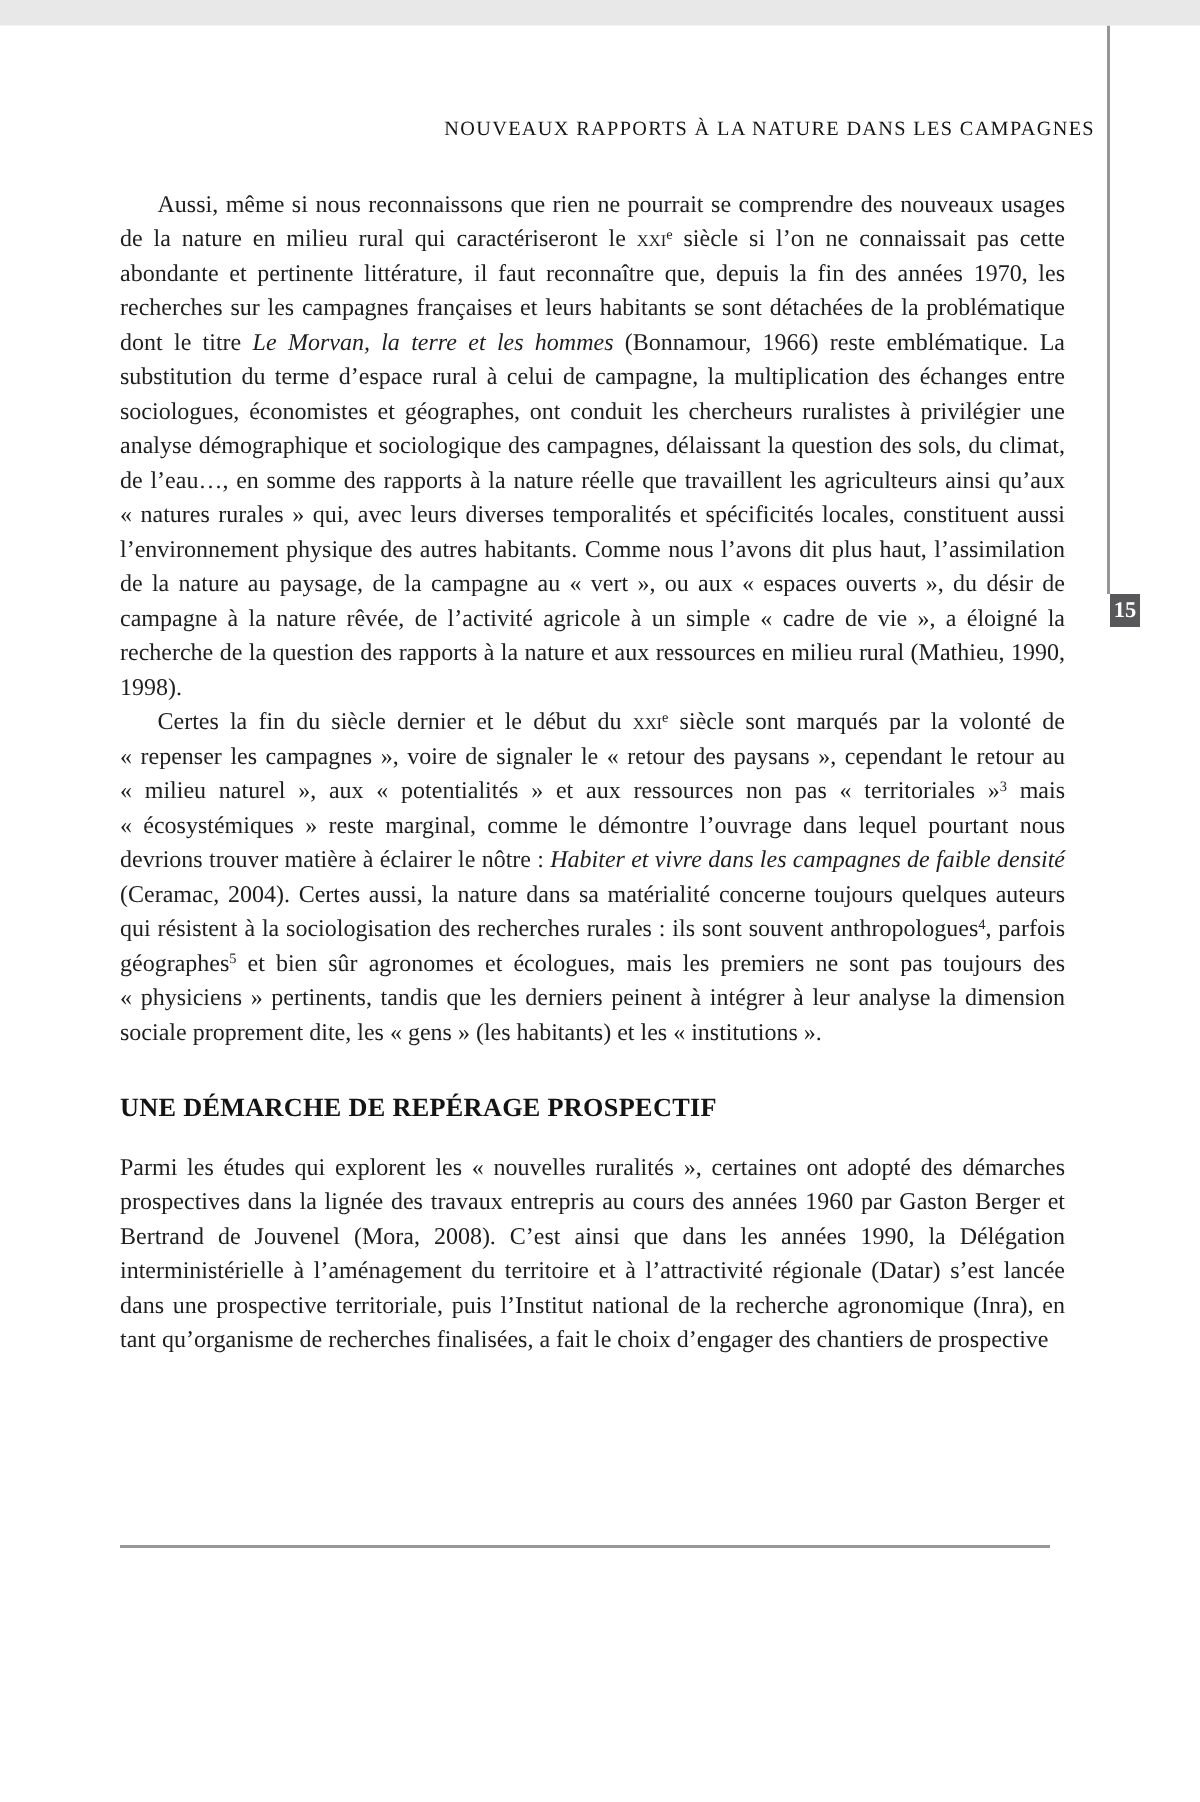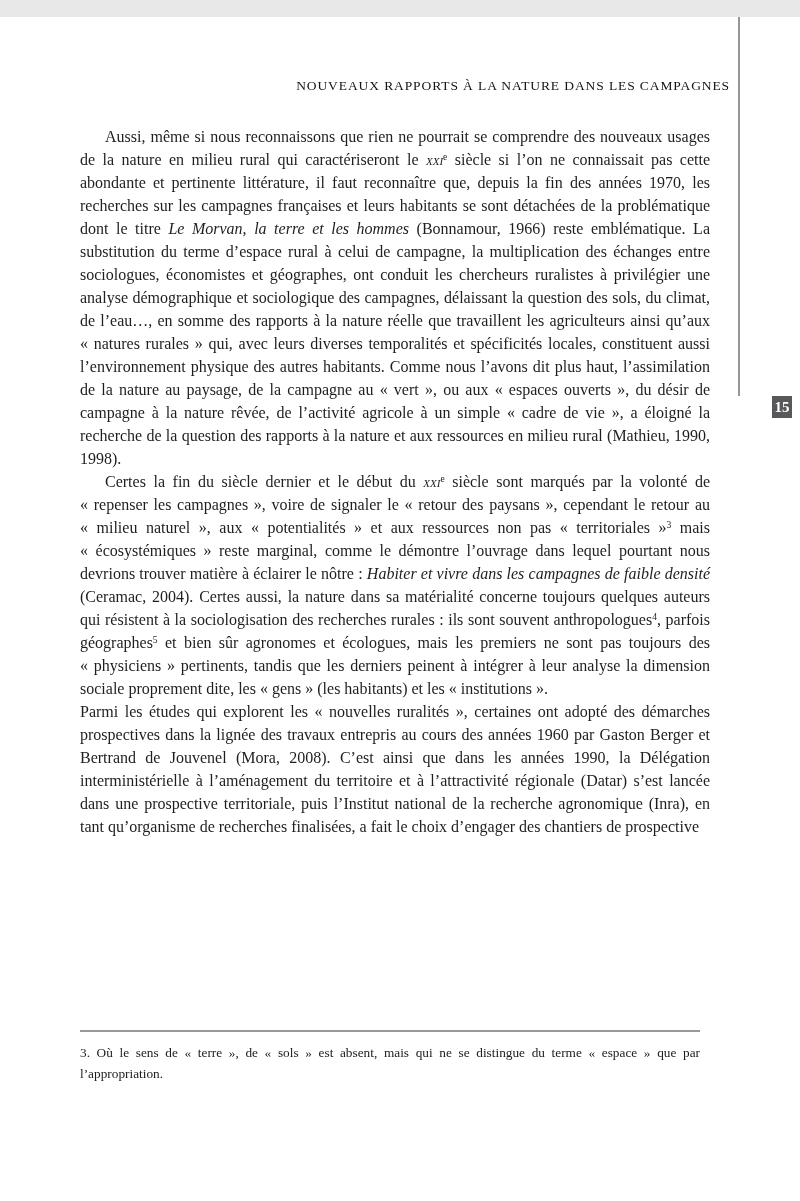--- a/index.html
+++ b/index.html
@@ -25,21 +25,21 @@
   .margin-rule {
     position: absolute;
     left: 738px;
     top: 0;
     width: 2px;
     height: 379px;
     background: var(--margin-rule, #969696);
   }
   .page-badge {
     position: absolute;
-    left: 772px;
+    left: 740px;
     top: 379px;
     width: 20px;
     height: 22px;
     background: var(--badge-bg, #58585a);
     color: var(--badge-text, #ffffff);
     display: flex;
     align-items: center;
     justify-content: center;
     font-size: 15px;
     font-weight: 700;
@@ -57,21 +57,21 @@
   .para.indent { text-indent: 25px; }
   .section-heading {
     font-size: 17.5px;
     font-weight: 700;
     letter-spacing: 0.2px;
     text-align: left;
     margin: 27px 0 17px 0;
     color: #141414;
   }
   .run-italic { font-style: italic; }
-  .run-smallcaps { font-variant: small-caps; font-style: italic; }
+  .run-smallcaps { font-variant: small-caps; }
   .run-sup {
     font-size: 0.6em;
     position: relative;
     top: -0.5em;
     line-height: 0;
   }
   .footnotes {
     position: absolute;
     left: 80px;
     top: 1013px;
@@ -100,21 +100,21 @@
 
   <div class="margin-rule"></div>
 
   <div class="page-badge">
     <span>15</span>
   </div>
 
   <div class="text-column">
     <p class="para indent"><span>Aussi, même si nous reconnaissons que rien ne pourrait se comprendre des nouveaux usages de la nature en milieu rural qui caractériseront le </span><span class="run-smallcaps">xxi</span><span class="run-sup">e</span><span> siècle si l’on ne connaissait pas cette abondante et pertinente littérature, il faut reconnaître que, depuis la fin des années 1970, les recherches sur les campagnes françaises et leurs habitants se sont détachées de la problématique dont le titre </span><span class="run-italic">Le Morvan, la terre et les hommes</span><span> (Bonnamour, 1966) reste emblématique. La substitution du terme d’espace rural à celui de campagne, la multiplication des échanges entre sociologues, économistes et géographes, ont conduit les chercheurs ruralistes à privilégier une analyse démographique et sociologique des campagnes, délaissant la question des sols, du climat, de l’eau…, en somme des rapports à la nature réelle que travaillent les agriculteurs ainsi qu’aux «&nbsp;natures rurales&nbsp;» qui, avec leurs diverses temporalités et spécificités locales, constituent aussi l’environnement physique des autres habitants. Comme nous l’avons dit plus haut, l’assimilation de la nature au paysage, de la campagne au «&nbsp;vert&nbsp;», ou aux «&nbsp;espaces ouverts&nbsp;», du désir de campagne à la nature rêvée, de l’activité agricole à un simple «&nbsp;cadre de vie&nbsp;», a éloigné la recherche de la question des rapports à la nature et aux ressources en milieu rural (Mathieu, 1990, 1998).</span></p>
     <p class="para indent"><span>Certes la fin du siècle dernier et le début du </span><span class="run-smallcaps">xxi</span><span class="run-sup">e</span><span> siècle sont marqués par la volonté de «&nbsp;repenser les campagnes&nbsp;», voire de signaler le «&nbsp;retour des paysans&nbsp;», cependant le retour au «&nbsp;milieu naturel&nbsp;», aux «&nbsp;potentialités&nbsp;» et aux ressources non pas «&nbsp;territoriales&nbsp;»</span><span class="run-sup">3</span><span> mais «&nbsp;écosystémiques&nbsp;» reste marginal, comme le démontre l’ouvrage dans lequel pourtant nous devrions trouver matière à éclairer le nôtre&nbsp;: </span><span class="run-italic">Habiter et vivre dans les campagnes de faible densité</span><span> (Ceramac, 2004). Certes aussi, la nature dans sa matérialité concerne toujours quelques auteurs qui résistent à la sociologisation des recherches rurales&nbsp;: ils sont souvent anthropologues</span><span class="run-sup">4</span><span>, parfois géographes</span><span class="run-sup">5</span><span> et bien sûr agronomes et écologues, mais les premiers ne sont pas toujours des «&nbsp;physiciens&nbsp;» pertinents, tandis que les derniers peinent à intégrer à leur analyse la dimension sociale proprement dite, les «&nbsp;gens&nbsp;» (les habitants) et les «&nbsp;institutions&nbsp;».</span></p>
+    <h2 class="section-heading">UNE DÉMARCHE DE REPÉRAGE PROSPECTIF</h2>
     <p class="para"><span>Parmi les études qui explorent les «&nbsp;nouvelles ruralités&nbsp;», certaines ont adopté des démarches prospectives dans la lignée des travaux entrepris au cours des années 1960 par Gaston Berger et Bertrand de Jouvenel (Mora, 2008). C’est ainsi que dans les années 1990, la Délégation interministérielle à l’aménagement du territoire et à l’attractivité régionale (Datar) s’est lancée dans une prospective territoriale, puis l’Institut national de la recherche agronomique (Inra), en tant qu’organisme de recherches finalisées, a fait le choix d’engager des chantiers de prospective</span></p>
   </div>
 
   <div class="footnotes">
     <div class="footnote-rule"></div>
-    <p class="footnote">3. Où le sens de «&nbsp;terre&nbsp;», de «&nbsp;sols&nbsp;» est absent, mais qui ne se distingue du terme «&nbsp;espace&nbsp;» que par l’appropriation.</p>
   </div>
 
 </div>
 
 </body></html>

